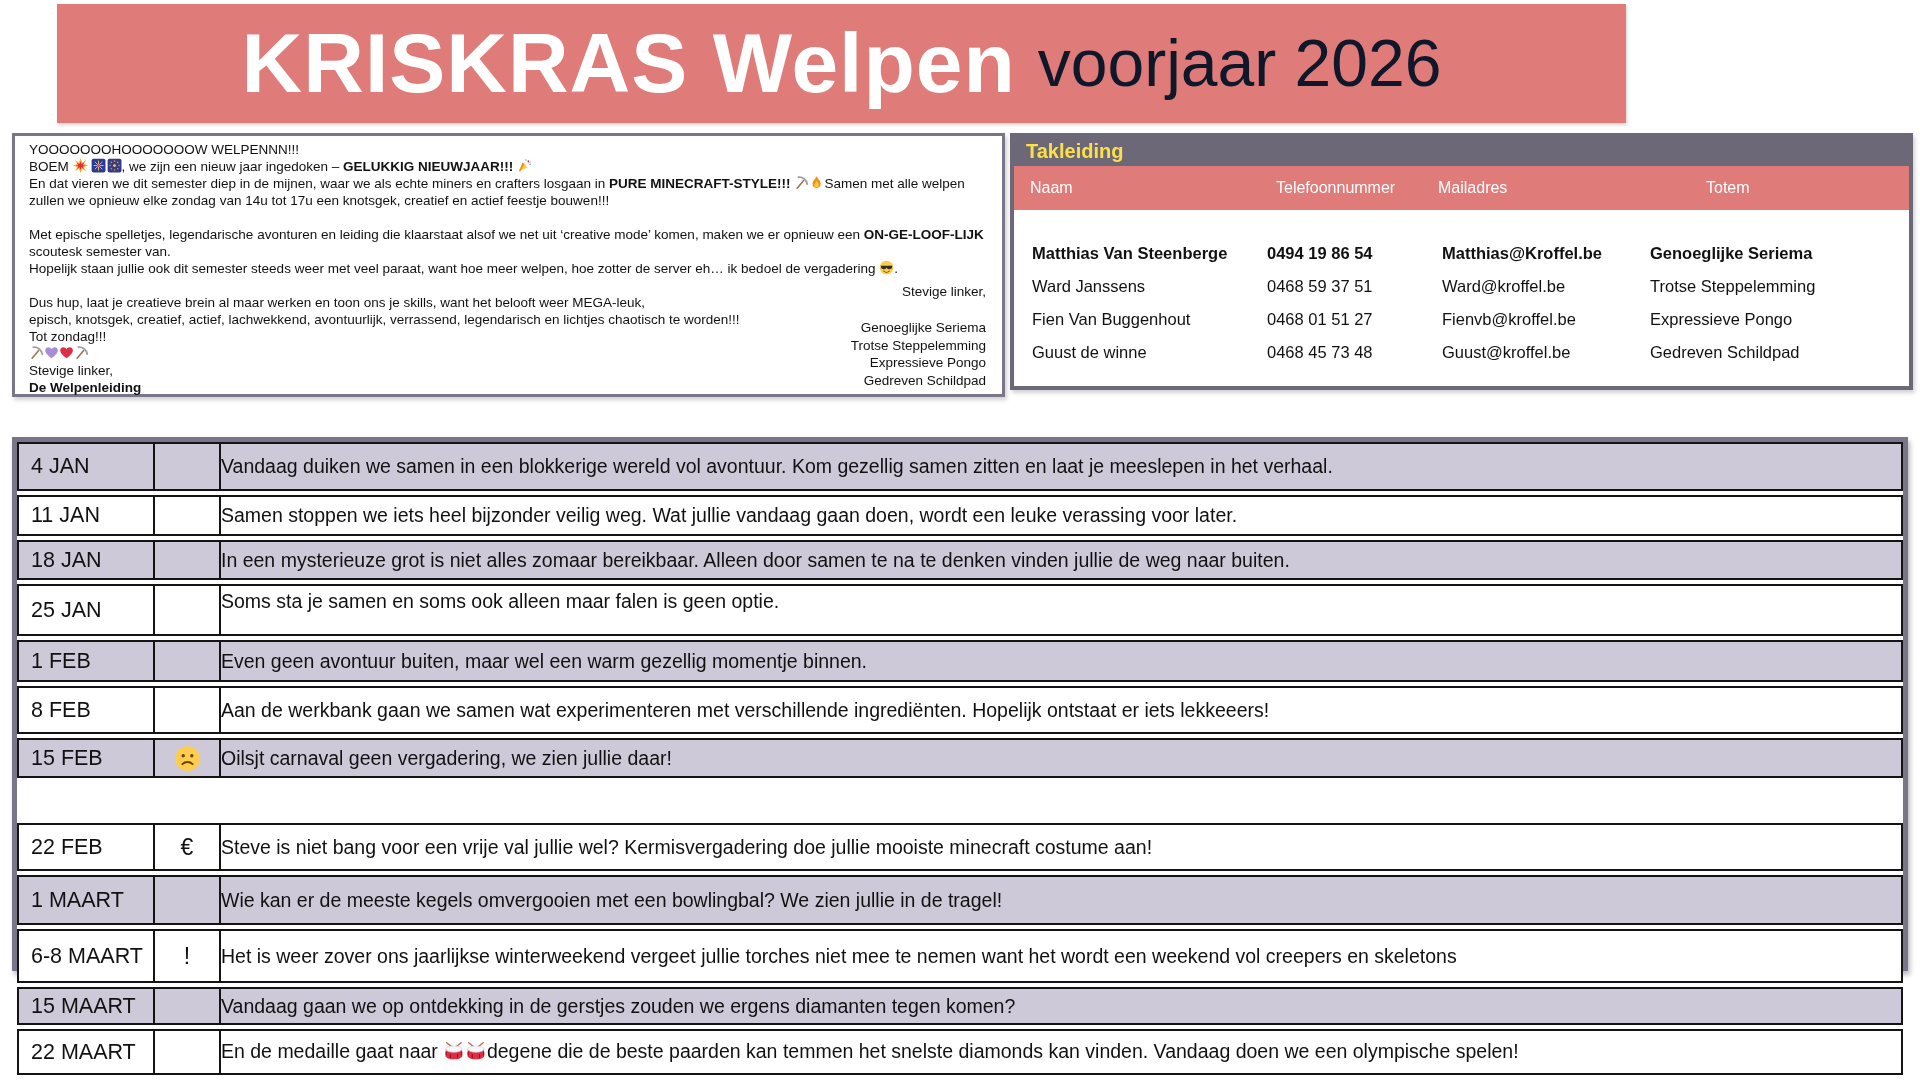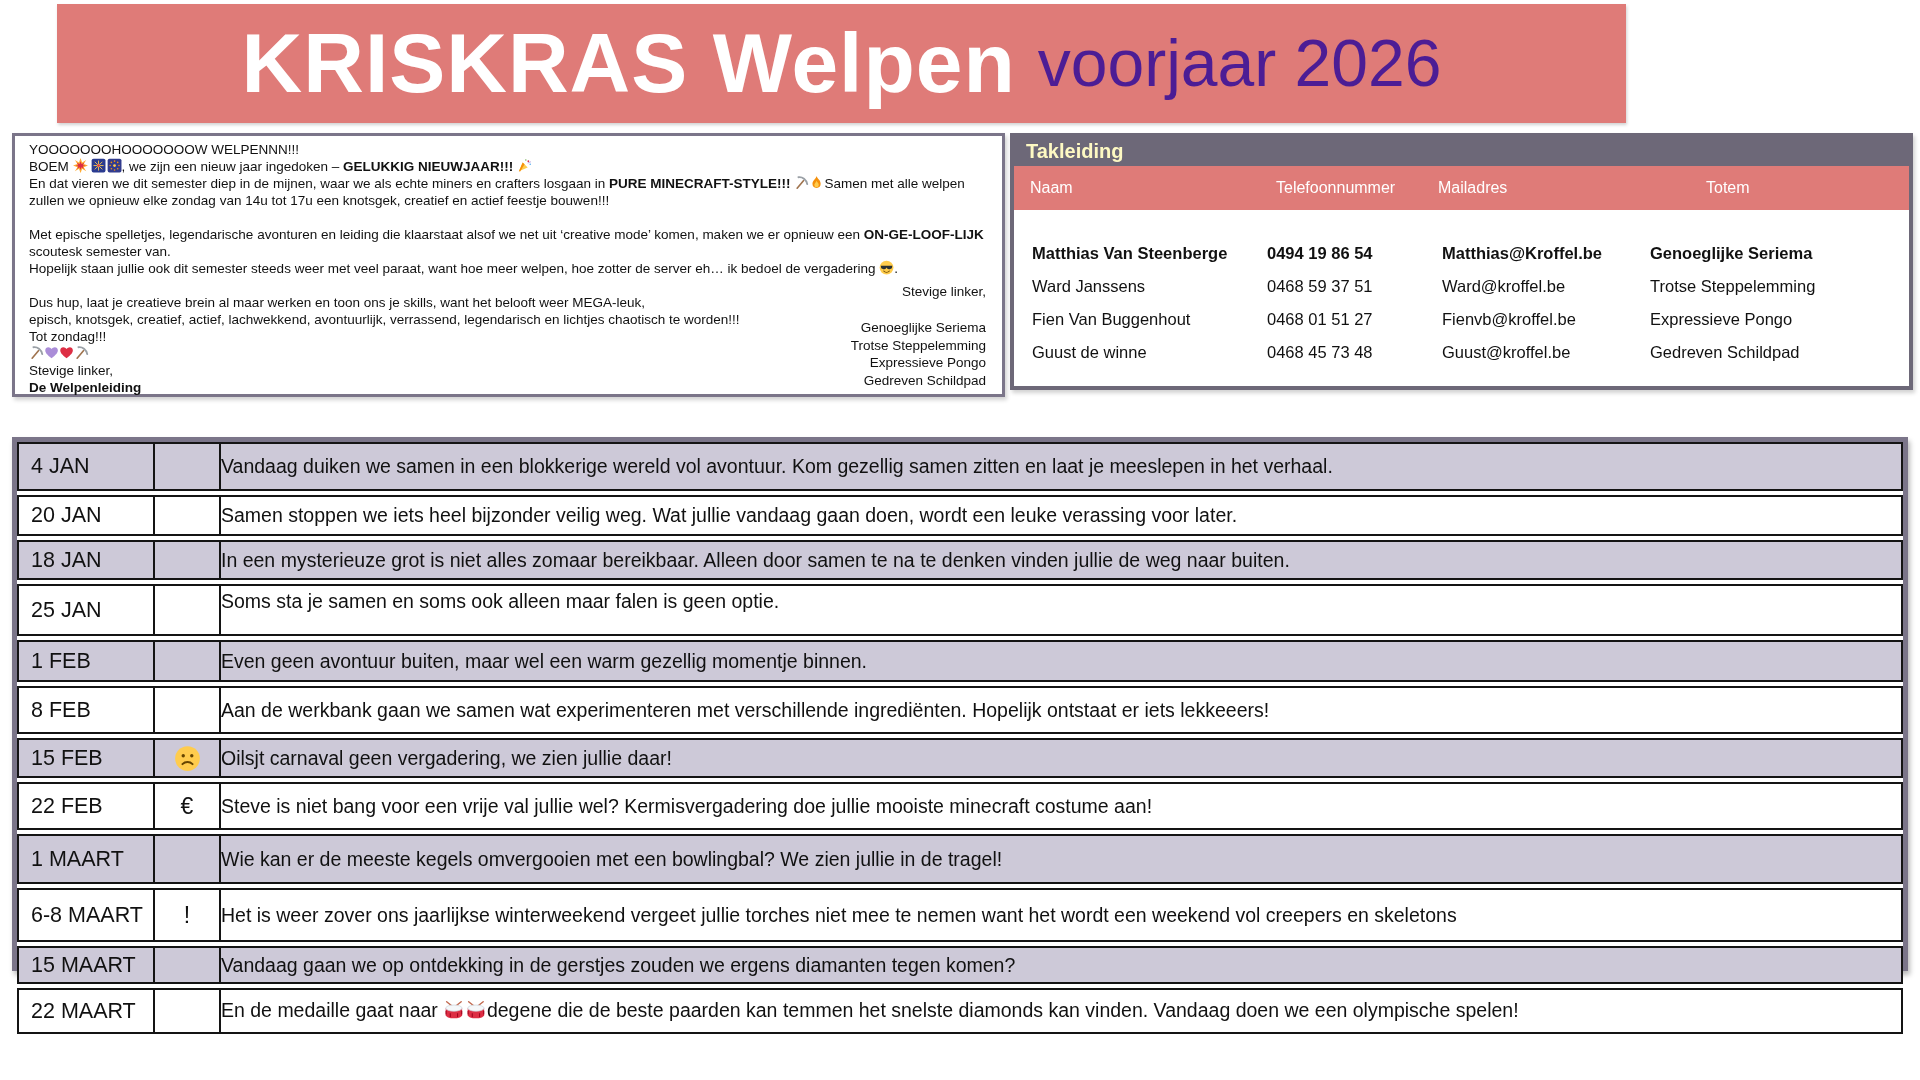--- a/index.html
+++ b/index.html
@@ -3,35 +3,35 @@
 <meta charset="utf-8">
 <style>
   html,body{margin:0;padding:0;background:#fff;}
   .page{position:relative;width:1920px;height:1080px;background:#fff;overflow:hidden;
         font-family:"Liberation Sans",sans-serif;color:#111;}
 
   
   .banner{position:absolute;left:10px;top:4px;width:1569px;height:119px;background:#df7b78;
           display:flex;justify-content:center;box-shadow:1px 2px 3px rgba(0,0,0,.18);margin-left:47px;}
   .banner .t1{font-weight:bold;font-size:84px;line-height:119px;color:#fff;letter-spacing:1px;}
-  .banner .t2{font-weight:400;font-size:66px;line-height:119px;color:#4c1d95;margin-left:22px;}
+  .banner .t2{font-weight:400;font-size:66px;line-height:119px;color:#0f172a;margin-left:22px;}
 
   
   .letter{position:absolute;left:12px;top:133px;width:993px;height:264px;box-sizing:border-box;
           border:3px solid #7b7589;background:#fff;box-shadow:2px 3px 4px rgba(0,0,0,.18);
           padding:5px 14px 0 14px;font-size:13.5px;line-height:17px;}
   .lline{min-height:17px;white-space:normal;}
   .b{font-weight:bold;}
   .sign-top{position:absolute;top:147px;right:16px;}
   .totems{position:absolute;top:183px;right:16px;text-align:right;line-height:17.5px;}
 
   
   .tak{position:absolute;left:1010px;top:133px;width:903px;height:257px;box-sizing:border-box;
        border:4px solid #6d6878;background:#fff;box-shadow:2px 3px 4px rgba(0,0,0,.18);}
-  .tak-title{height:29px;background:#6d6878;color:#fef9c3;font-weight:bold;font-size:20px;
+  .tak-title{height:29px;background:#6d6878;color:#fde047;font-weight:bold;font-size:20px;
              display:flex;align-items:center;padding-left:12px;}
   .tak-head{height:44px;background:#df7b78;display:grid;grid-template-columns:232px 172px 230px 1fr;
             align-items:center;color:#fff;font-size:16px;}
   .tak-head .c1{padding-left:16px;}.tak-head .c2{padding-left:30px;}
   .tak-head .c3{padding-left:20px;}.tak-head .c4{padding-left:58px;}
   .tak-body{padding-top:27px;}
   .tak-row{display:grid;grid-template-columns:232px 172px 230px 1fr;height:33px;align-items:center;
            font-size:16.5px;}
   .tak-row.bold{font-weight:bold;}
   .tak-row .c1{padding-left:18px;}.tak-row .c2{padding-left:21px;}
@@ -40,21 +40,21 @@
   
   .sched{position:absolute;left:12px;top:437px;width:1896px;height:534px;box-sizing:border-box;
          border:5px solid #7b7589;background:#fff;box-shadow:2px 4px 5px rgba(0,0,0,.28);
          display:flex;flex-direction:column;gap:4px;}
   .srow{display:flex;border:2px solid #141414;box-sizing:border-box;}
   .srow:nth-child(odd){background:#cdc9d8;}
   .srow:nth-child(even){background:#fff;}
   .srow:nth-child(1){flex:0 0 49px;} .srow:nth-child(2){flex:0 0 41px;}
   .srow:nth-child(3){flex:0 0 40px;} .srow:nth-child(4){flex:0 0 52px;}
   .srow:nth-child(5){flex:0 0 42px;} .srow:nth-child(6){flex:0 0 48px;}
-  .srow:nth-child(7){flex:0 0 40px;} .srow:nth-child(8){flex:0 0 48px;}
+  .srow:nth-child(7){flex:0 0 40px;} .srow:nth-child(8){flex:0 0 48px;margin-top:41px;}
   .srow:nth-child(9){flex:0 0 50px;} .srow:nth-child(10){flex:0 0 54px;}
   .srow:nth-child(11){flex:0 0 38px;} .srow:nth-child(12){flex:0 0 46px;}
   .sdate{flex:0 0 136px;border-right:2px solid #141414;display:flex;align-items:center;
          padding-left:12px;font-size:21.5px;box-sizing:border-box;}
   .smark{flex:0 0 66px;border-right:2px solid #141414;display:flex;align-items:center;
          justify-content:center;font-size:23px;box-sizing:border-box;}
   .sdesc{flex:1;display:flex;align-items:center;font-size:19.5px;}
   .srow:nth-child(4) .sdesc{align-items:flex-start;padding-top:4px;}
 
   
@@ -191,21 +191,21 @@
 
   <section class="sched" id="sched">
       <div class="srow">
         <div class="sdate">4 JAN</div>
         <div class="smark"></div>
         <div class="sdesc">
           <span><span>Vandaag duiken we samen in een blokkerige wereld vol avontuur. Kom gezellig samen zitten en laat je meeslepen in het verhaal.</span></span>
         </div>
       </div>
       <div class="srow">
-        <div class="sdate">20 JAN</div>
+        <div class="sdate">11 JAN</div>
         <div class="smark"></div>
         <div class="sdesc">
           <span><span>Samen stoppen we iets heel bijzonder veilig weg. Wat jullie vandaag gaan doen, wordt een leuke verassing voor later.</span></span>
         </div>
       </div>
       <div class="srow">
         <div class="sdate">18 JAN</div>
         <div class="smark"></div>
         <div class="sdesc">
           <span><span>In een mysterieuze grot is niet alles zomaar bereikbaar. Alleen door samen te na te denken vinden jullie de weg naar buiten.</span></span>

